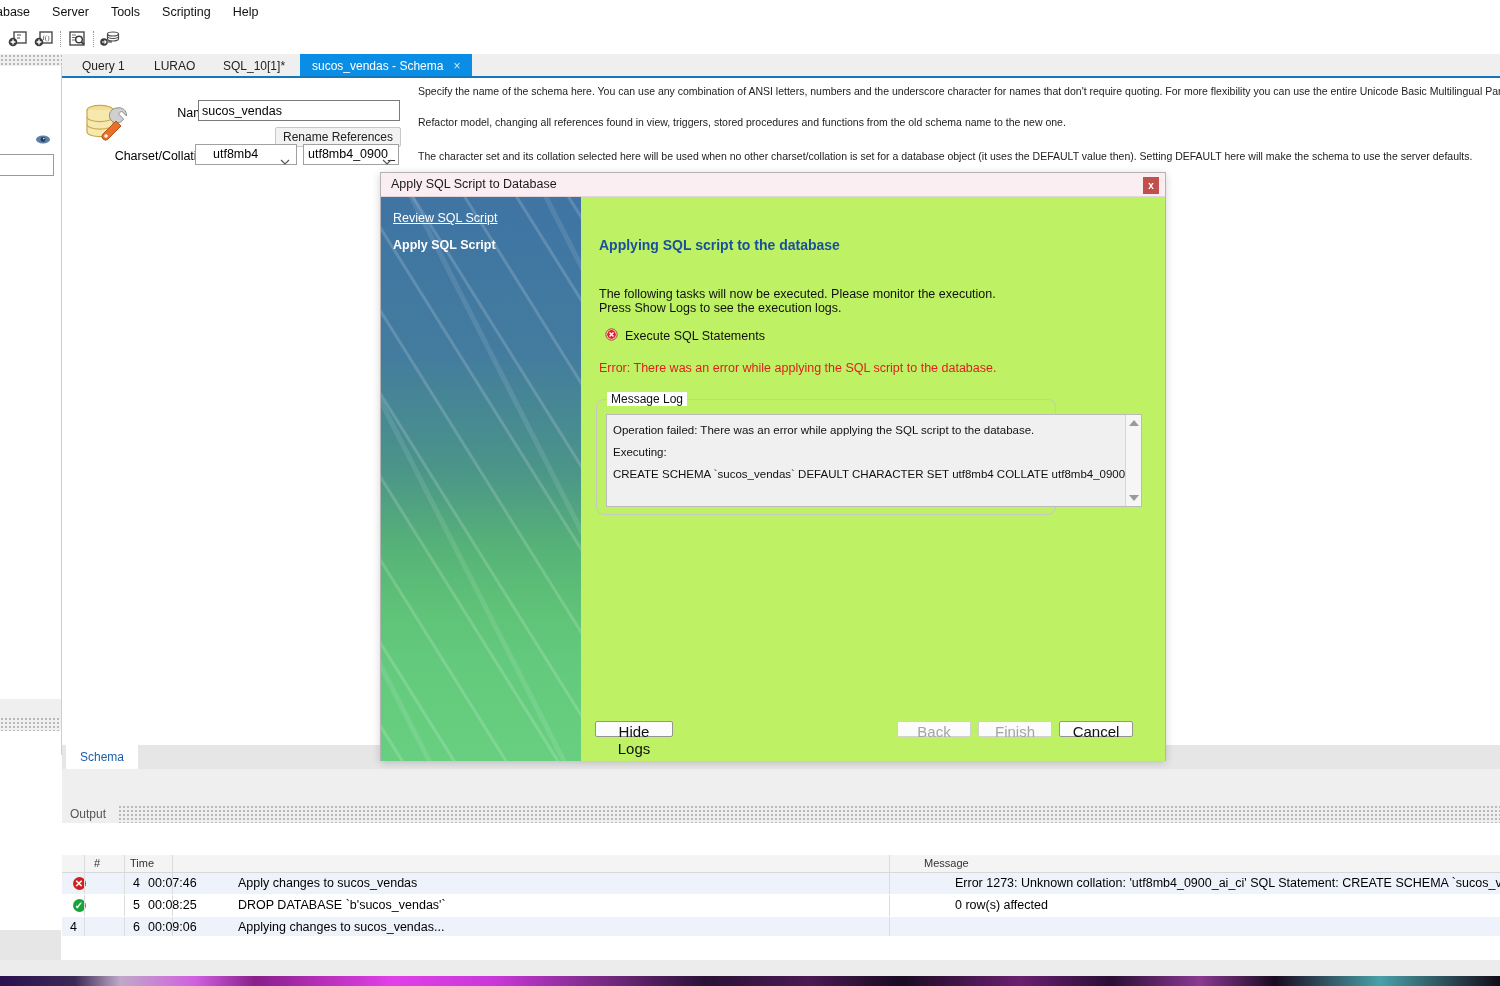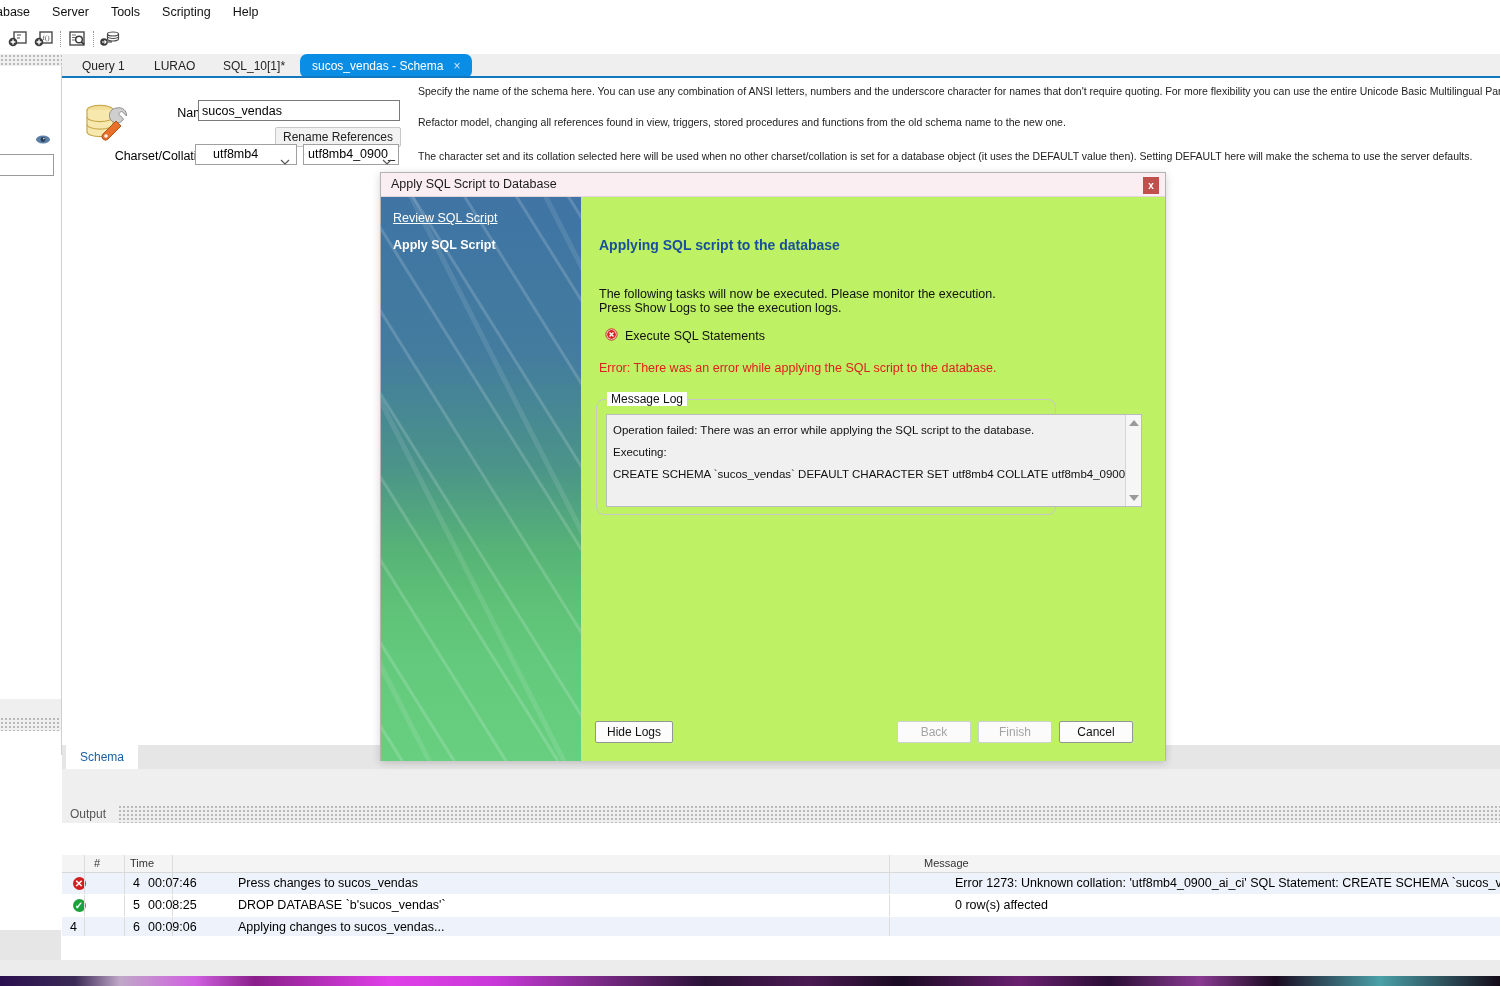--- a/index.html
+++ b/index.html
@@ -70,21 +70,21 @@
     position: absolute; left: 62px; top: 54px; width: 1438px; height: 24px;
     background: #efefef;
   }
   .tabstrip-underline {
     position: absolute; left: 62px; top: 76px; width: 1438px; height: 2px; background: #1277bc;
   }
   .etab {
     position: absolute; top: 0; height: 24px; line-height: 24px;
     font-size: 12px; color: #222; text-align: center; padding: 0 12px; white-space: nowrap;
   }
-  .etab.active { background: #0a8de5; color: #fff; border-radius: 7px; }
+  .etab.active { background: #0a8de5; color: #fff; }
   .etab .xclose { margin-left: 10px; color: #cfe8fa; font-size: 12px; }
 
   
   .editor {
     position: absolute; left: 62px; top: 78px; width: 1438px; height: 667px; background: #fff;
   }
   .db-icon { position: absolute; left: 18px; top: 21px; width: 54px; height: 50px; }
   .lbl-name {
     position: absolute; left: 90px; top: 28px; width: 62px; text-align: right;
     font-size: 12.5px; color: #000;
@@ -260,22 +260,22 @@
   .logsb {
     position: absolute; right: 0; top: 0; width: 16px; bottom: 0;
     background: #f6f6f6; border-left: 1px solid #d6d6d6;
   }
   .sb-arrow { position: absolute; left: 3px; width: 0; height: 0; }
   .sb-up { top: 5px; border-left: 5px solid transparent; border-right: 5px solid transparent; border-bottom: 6px solid #9a9a9a; }
   .sb-dn { bottom: 5px; border-left: 5px solid transparent; border-right: 5px solid transparent; border-top: 6px solid #9a9a9a; }
 
   .dlg-footer { position: absolute; left: 0; bottom: 0; width: 584px; height: 56px; }
   .dbtn {
-    position: absolute; top: 16px; height: 22px; background: #fcfcfc;
-    border: 1px solid #949494; border-radius: 2px; font-size: 12px; color: #111;
+    position: absolute; top: 16px; height: 16px; background: #fcfcfc;
+    border: 1px solid #949494; border-radius: 2px; font-size: 15px; color: #111;
     font-family: "Liberation Sans", sans-serif; cursor: pointer;
   }
   .dbtn.disabled { color: #a4a4a4; border-color: #d0d0d0; background: #fbfbfb; cursor: default; }
   .b-hide { left: 14px; width: 78px; }
   .b-back { left: 316px; width: 74px; }
   .b-finish { left: 397px; width: 74px; }
   .b-cancel { left: 478px; width: 74px; }
   .ic-err-lg {
     width: 13px; height: 13px; border-radius: 50%; background: #d01f1f;
     color: #fff; font-size: 10px; font-weight: bold; line-height: 13px; text-align: center;
@@ -431,21 +431,21 @@
         <div class="vline" style="left:110px;"></div>
         <div class="vline" style="left:827px;"></div>
       </div>
 
       <div class="otr alt">
         <div class="cell c-icon">
           <span class="ic-err-lg">✕</span>
         </div>
         <div class="cell c-num">4</div>
         <div class="cell c-time">00:07:46</div>
-        <div class="cell c-act">Press changes to sucos_vendas</div>
+        <div class="cell c-act">Apply changes to sucos_vendas</div>
         <div class="cell c-msg">Error 1273: Unknown collation: 'utf8mb4_0900_ai_ci' SQL Statement: CREATE SCHEMA `sucos_vendas` DEFAULT CHARACT</div>
         <div class="vline" style="left:22px;"></div>
         <div class="vline" style="left:62px;"></div>
         <div class="vline" style="left:110px;"></div>
         <div class="vline" style="left:827px;"></div>
       </div>
 
       <div class="otr plain">
         <div class="cell c-icon">
           <span class="ic-ok-lg">✓</span>

